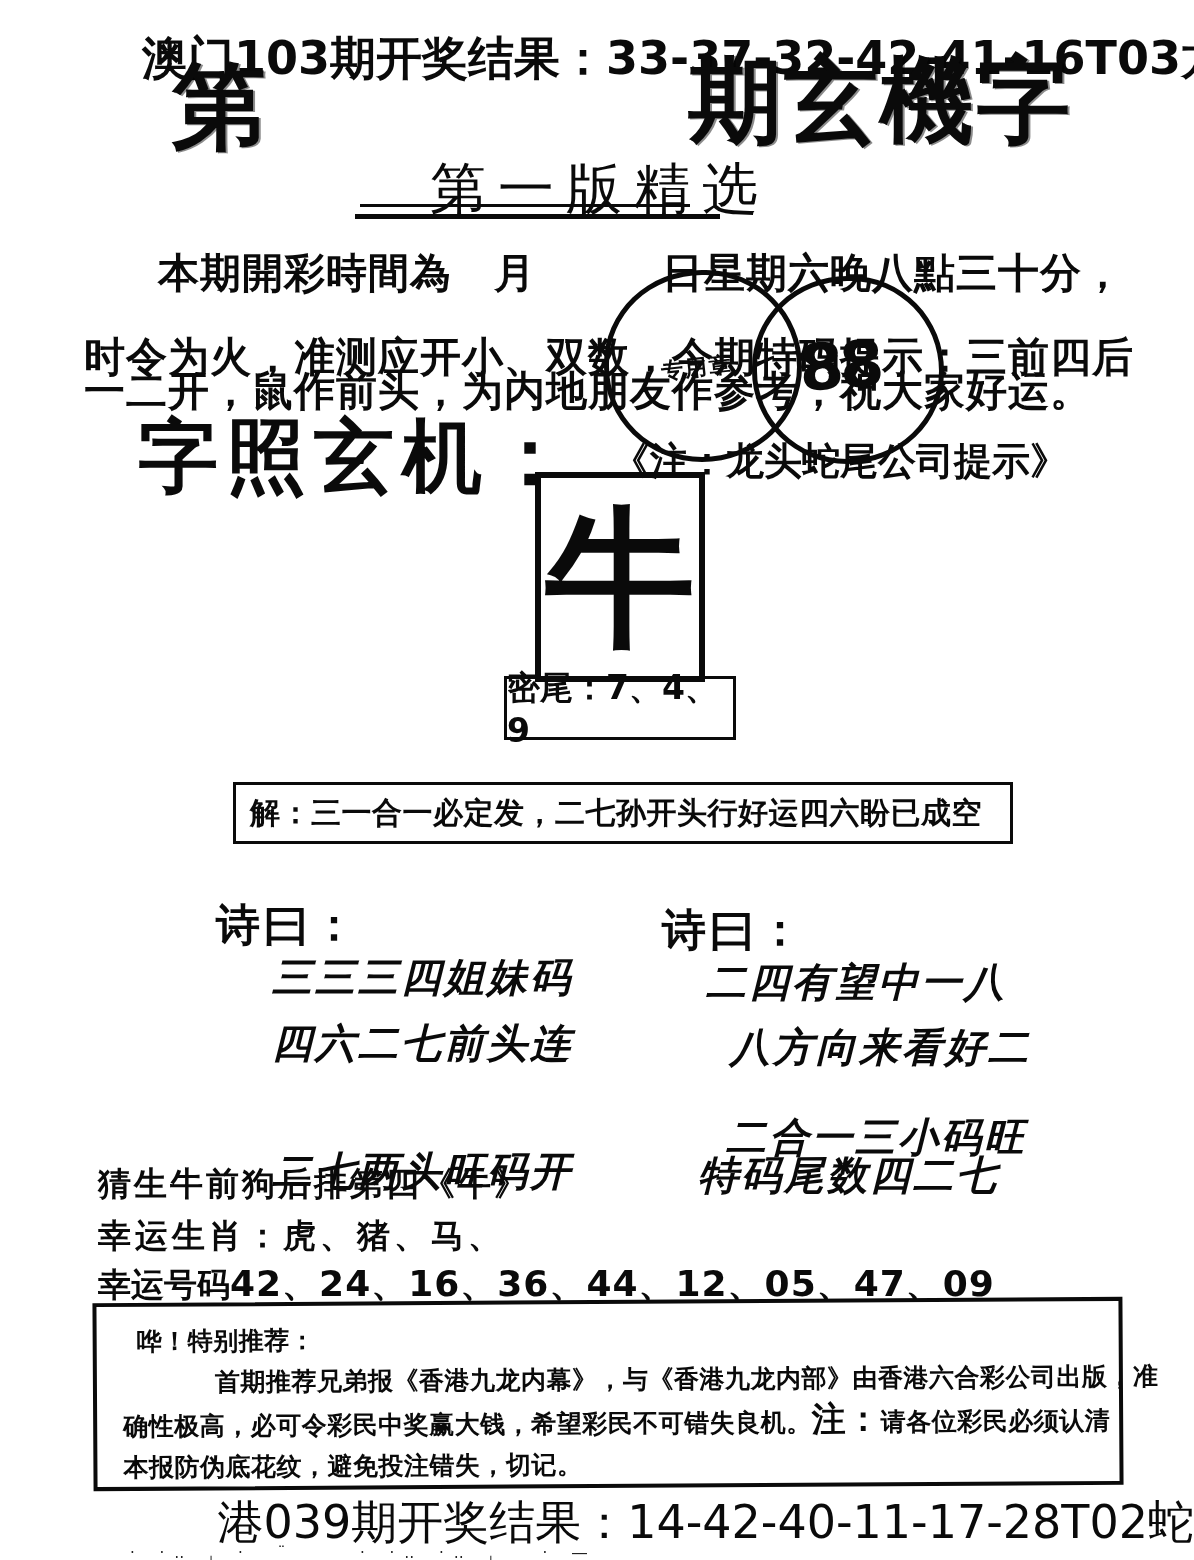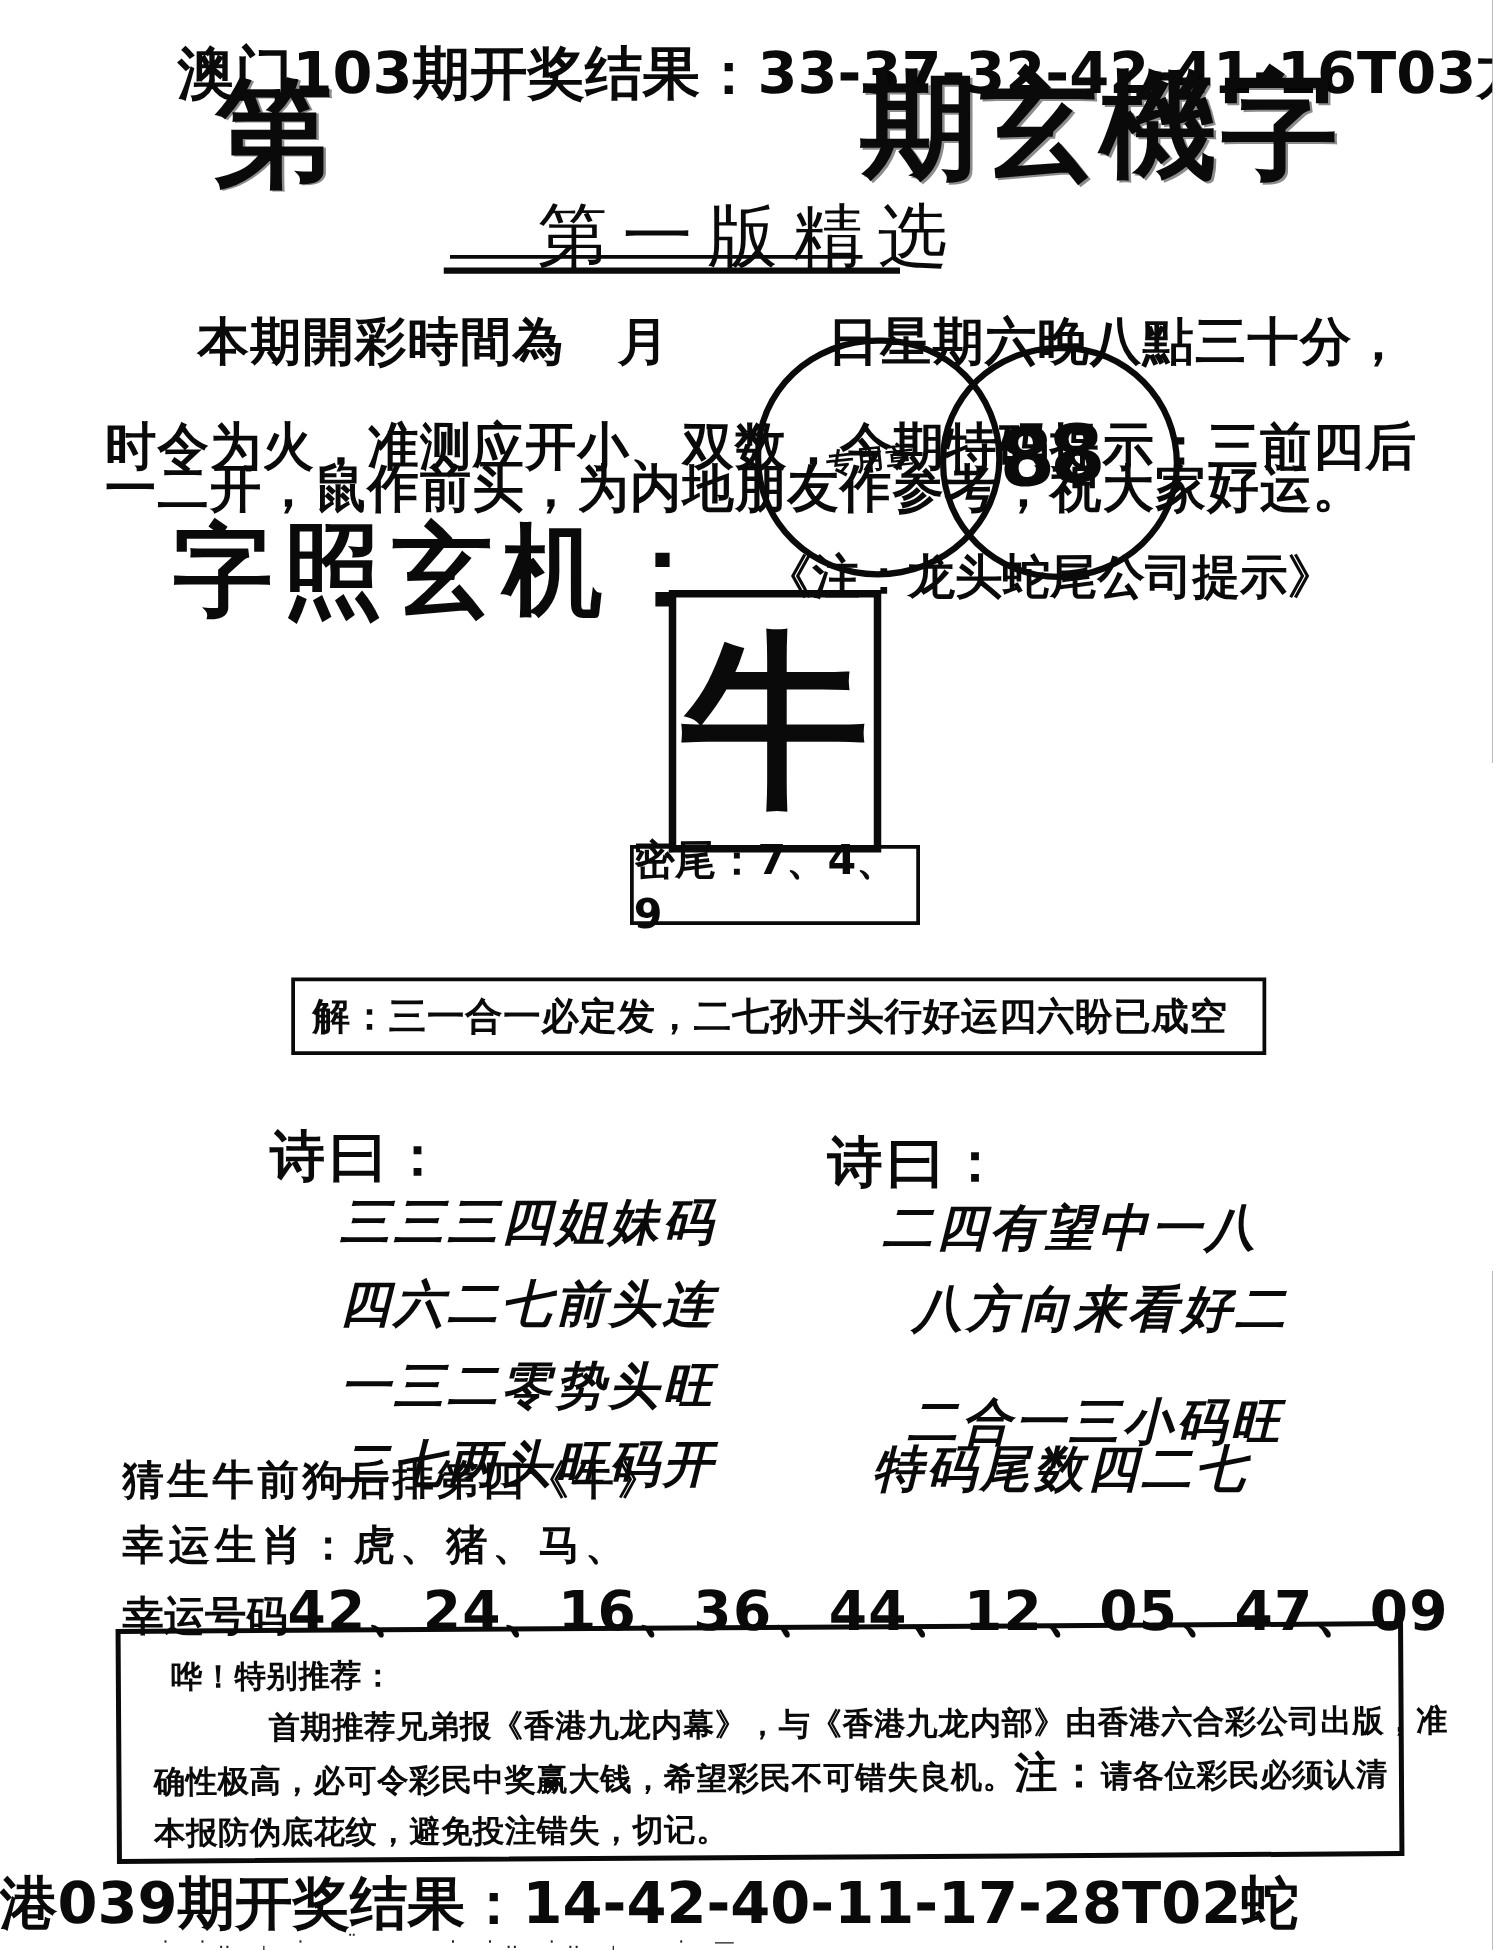--- a/index.html
+++ b/index.html
@@ -72,32 +72,32 @@
   .pr0{left:706px;top:955px;}
   .pr1{left:730px;top:1020px;}
   .pr2{left:726px;top:1085px;margin-top:25px;}
   .pr3{left:698px;top:1148px;}
 
   
   .hint{font-weight:800;}
   .order-line{left:98px;top:1162px;font-size:33px;letter-spacing:3px;}
   .zodiac-line{left:98px;top:1214px;font-size:33px;letter-spacing:4px;}
   .numbers-line{left:98px;top:1260px;font-size:33px;}
-  .numbers-line .nums{font-size:44px;font-weight:700;letter-spacing:1px;}
+  .numbers-line .nums{font-size:36px;font-weight:700;letter-spacing:1px;}
 
   
   .promo-box{position:absolute;left:93px;top:1300px;width:1030px;height:188px;
     border:4px solid #0a0a0a;transform:rotate(-0.35deg);padding:14px 26px;box-sizing:border-box;}
   .promo-box .p-line{font-size:25px;font-weight:800;line-height:41px;white-space:nowrap;letter-spacing:0.5px;}
   .promo-box .p1{margin-left:14px;}
   .promo-box .p2{margin-left:92px;}
   .promo-box .p-note{font-size:34px;font-weight:900;}
 
   
-  .hk-line{left:0;top:1492px;width:1194px;text-align:left;font-size:46px;font-weight:700;}
+  .hk-line{left:0;top:1492px;width:1194px;text-align:right;font-size:46px;font-weight:400;}
   .cutoff-row{left:130px;top:1544px;width:940px;height:16px;overflow:hidden;
     font-size:15px;color:#222;letter-spacing:10px;}
 </style>
 </head>
 <body>
 
 <div class="page">
 
   <div class="abs macau-line">澳门103期开奖结果：33-37-32-42-41-16T03龙</div>
 
@@ -125,21 +125,20 @@
   <div class="char-box">
     <span class="zodiac-char">牛</span>
   </div>
   <div class="tail-box">密尾：7、4、9</div>
 
   <div class="solution-box">解：三一合一必定发，二七孙开头行好运四六盼已成空</div>
 
   <div class="abs poem-title pl-title">诗曰：</div>
   <div class="abs poem-line pl0">三三三四姐妹码</div>
   <div class="abs poem-line pl1">四六二七前头连</div>
-  <div class="abs poem-line pl2">一三二零势头旺</div>
   <div class="abs poem-line pl3">二七两头旺码开</div>
 
   <div class="abs poem-title pr-title">诗曰：</div>
   <div class="abs poem-line pr0">二四有望中一八</div>
   <div class="abs poem-line pr1">八方向来看好二</div>
   <div class="abs poem-line pr2">二合一三小码旺</div>
   <div class="abs poem-line pr3">特码尾数四二七</div>
 
   <div class="abs hint order-line">猜生牛前狗后排第四《牛》</div>
   <div class="abs hint zodiac-line">幸运生肖：虎、猪、马、</div>

